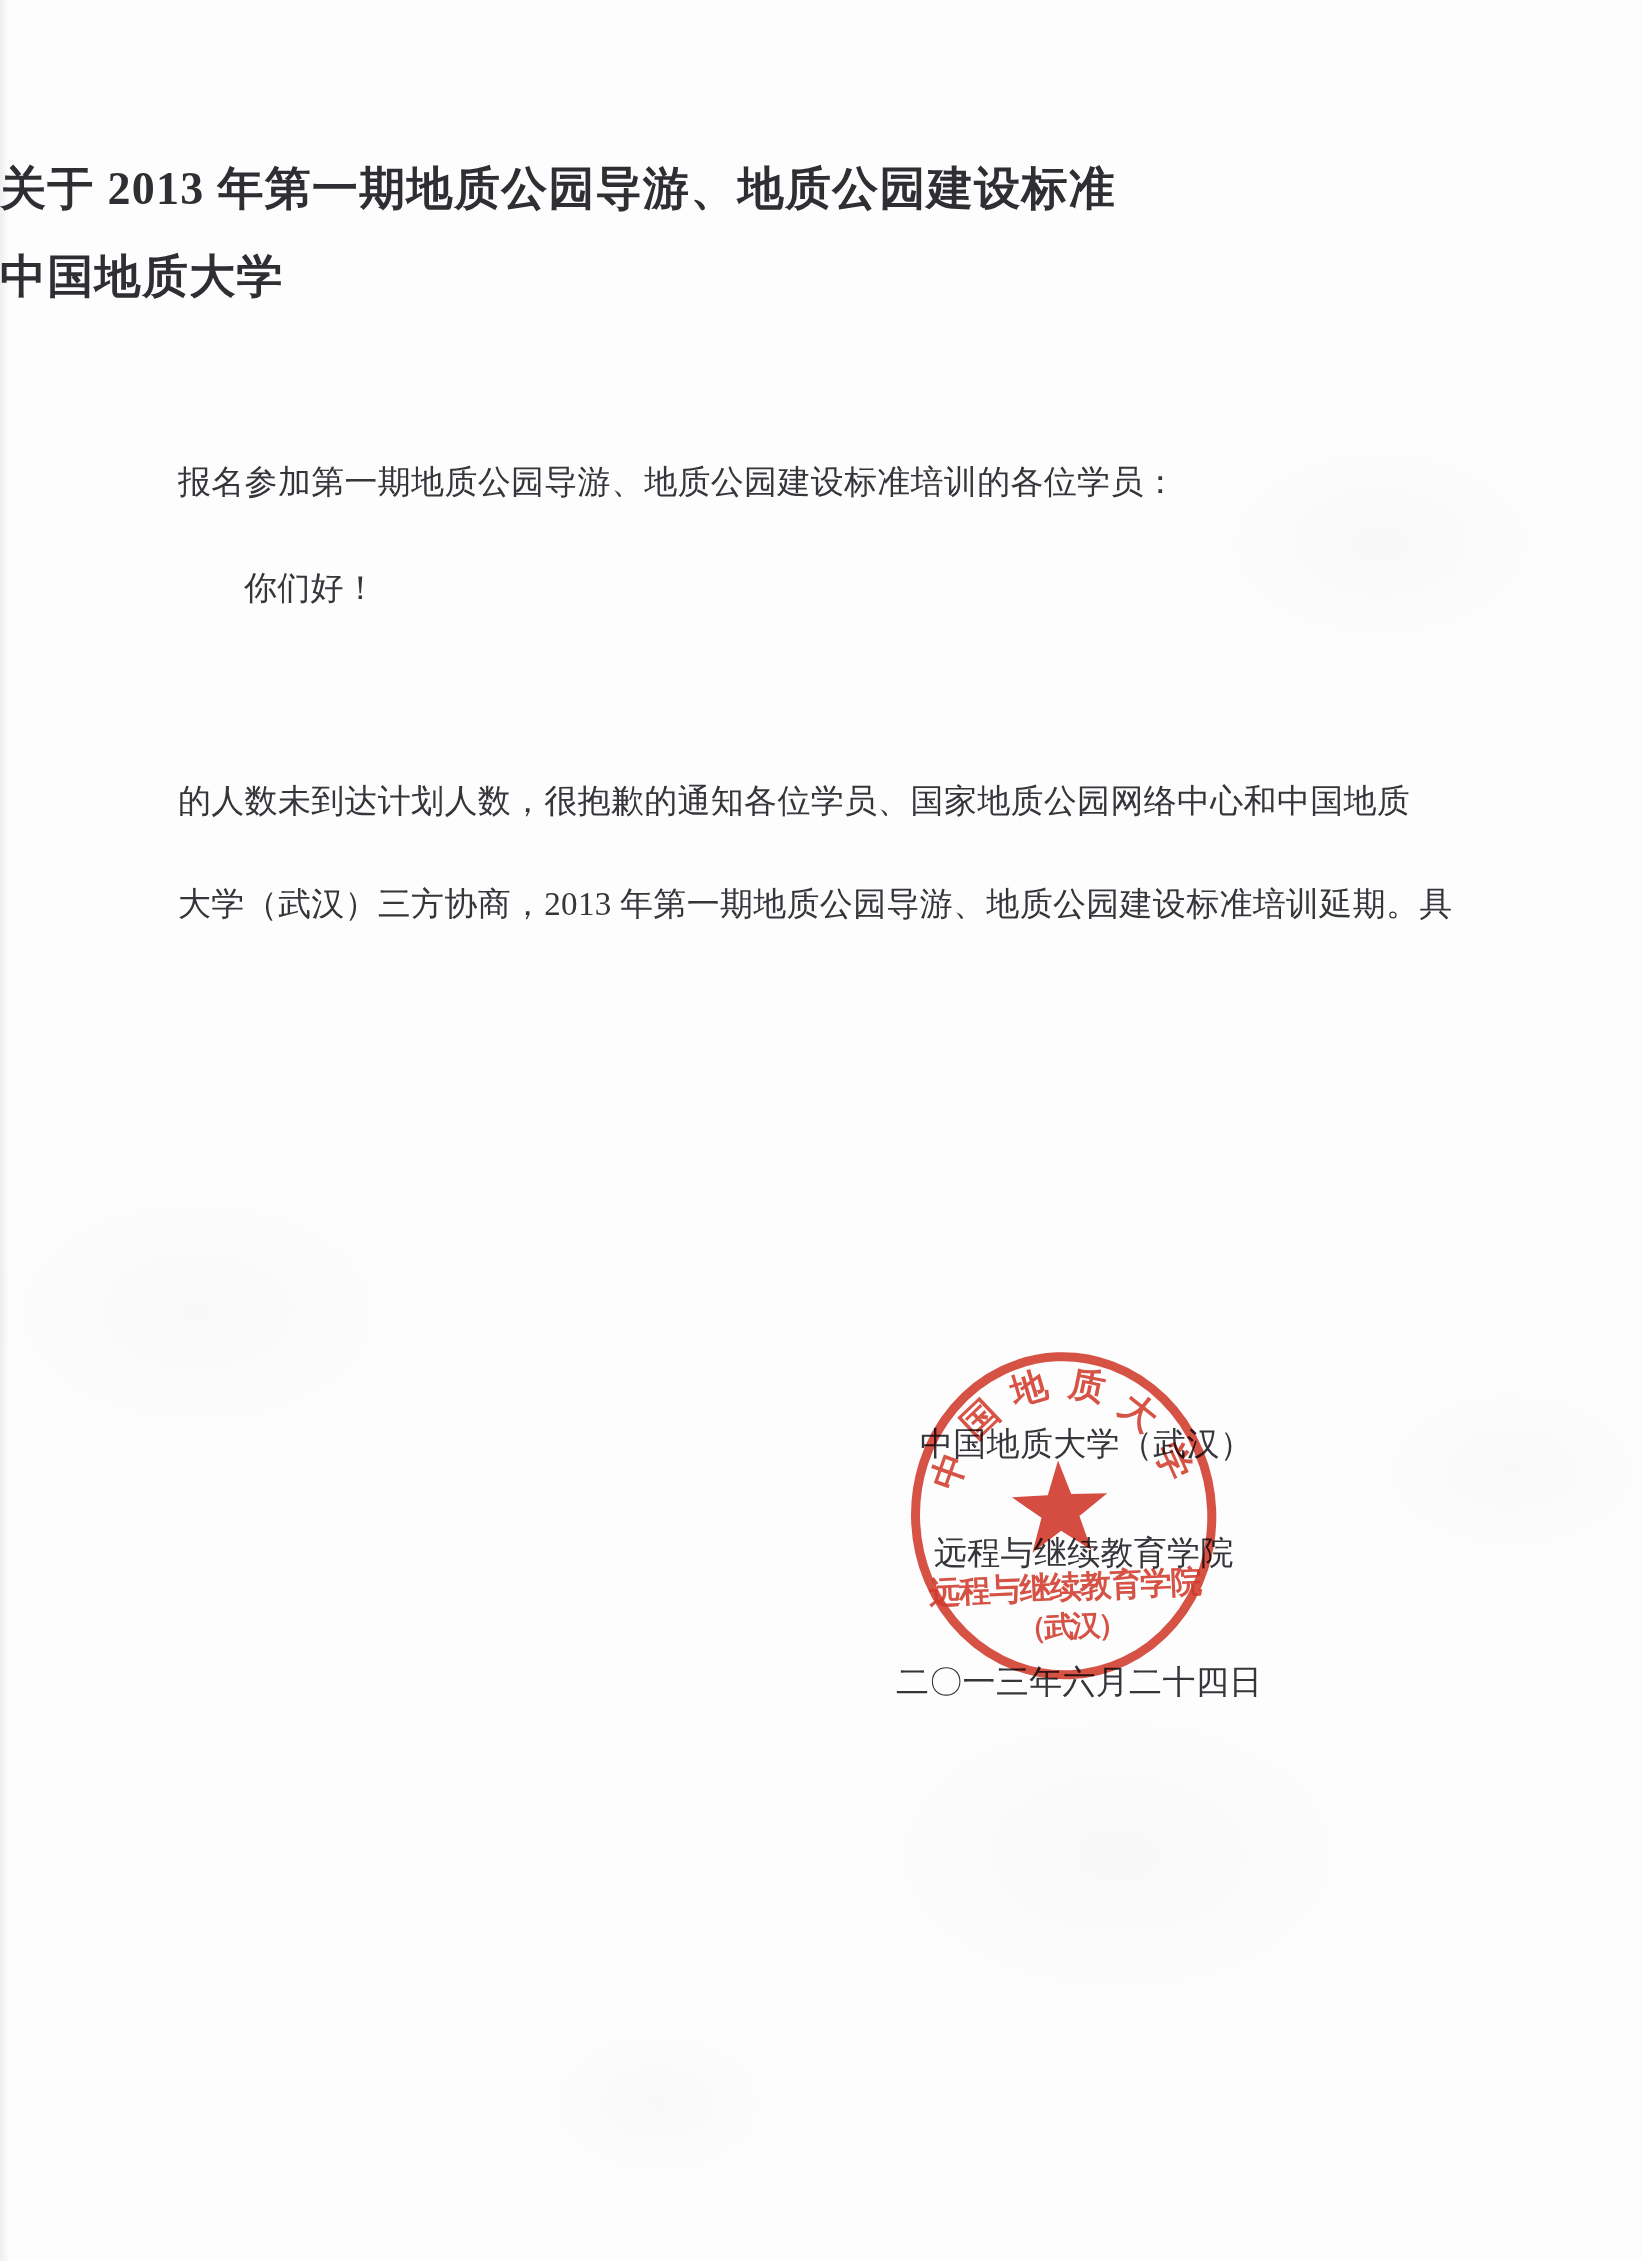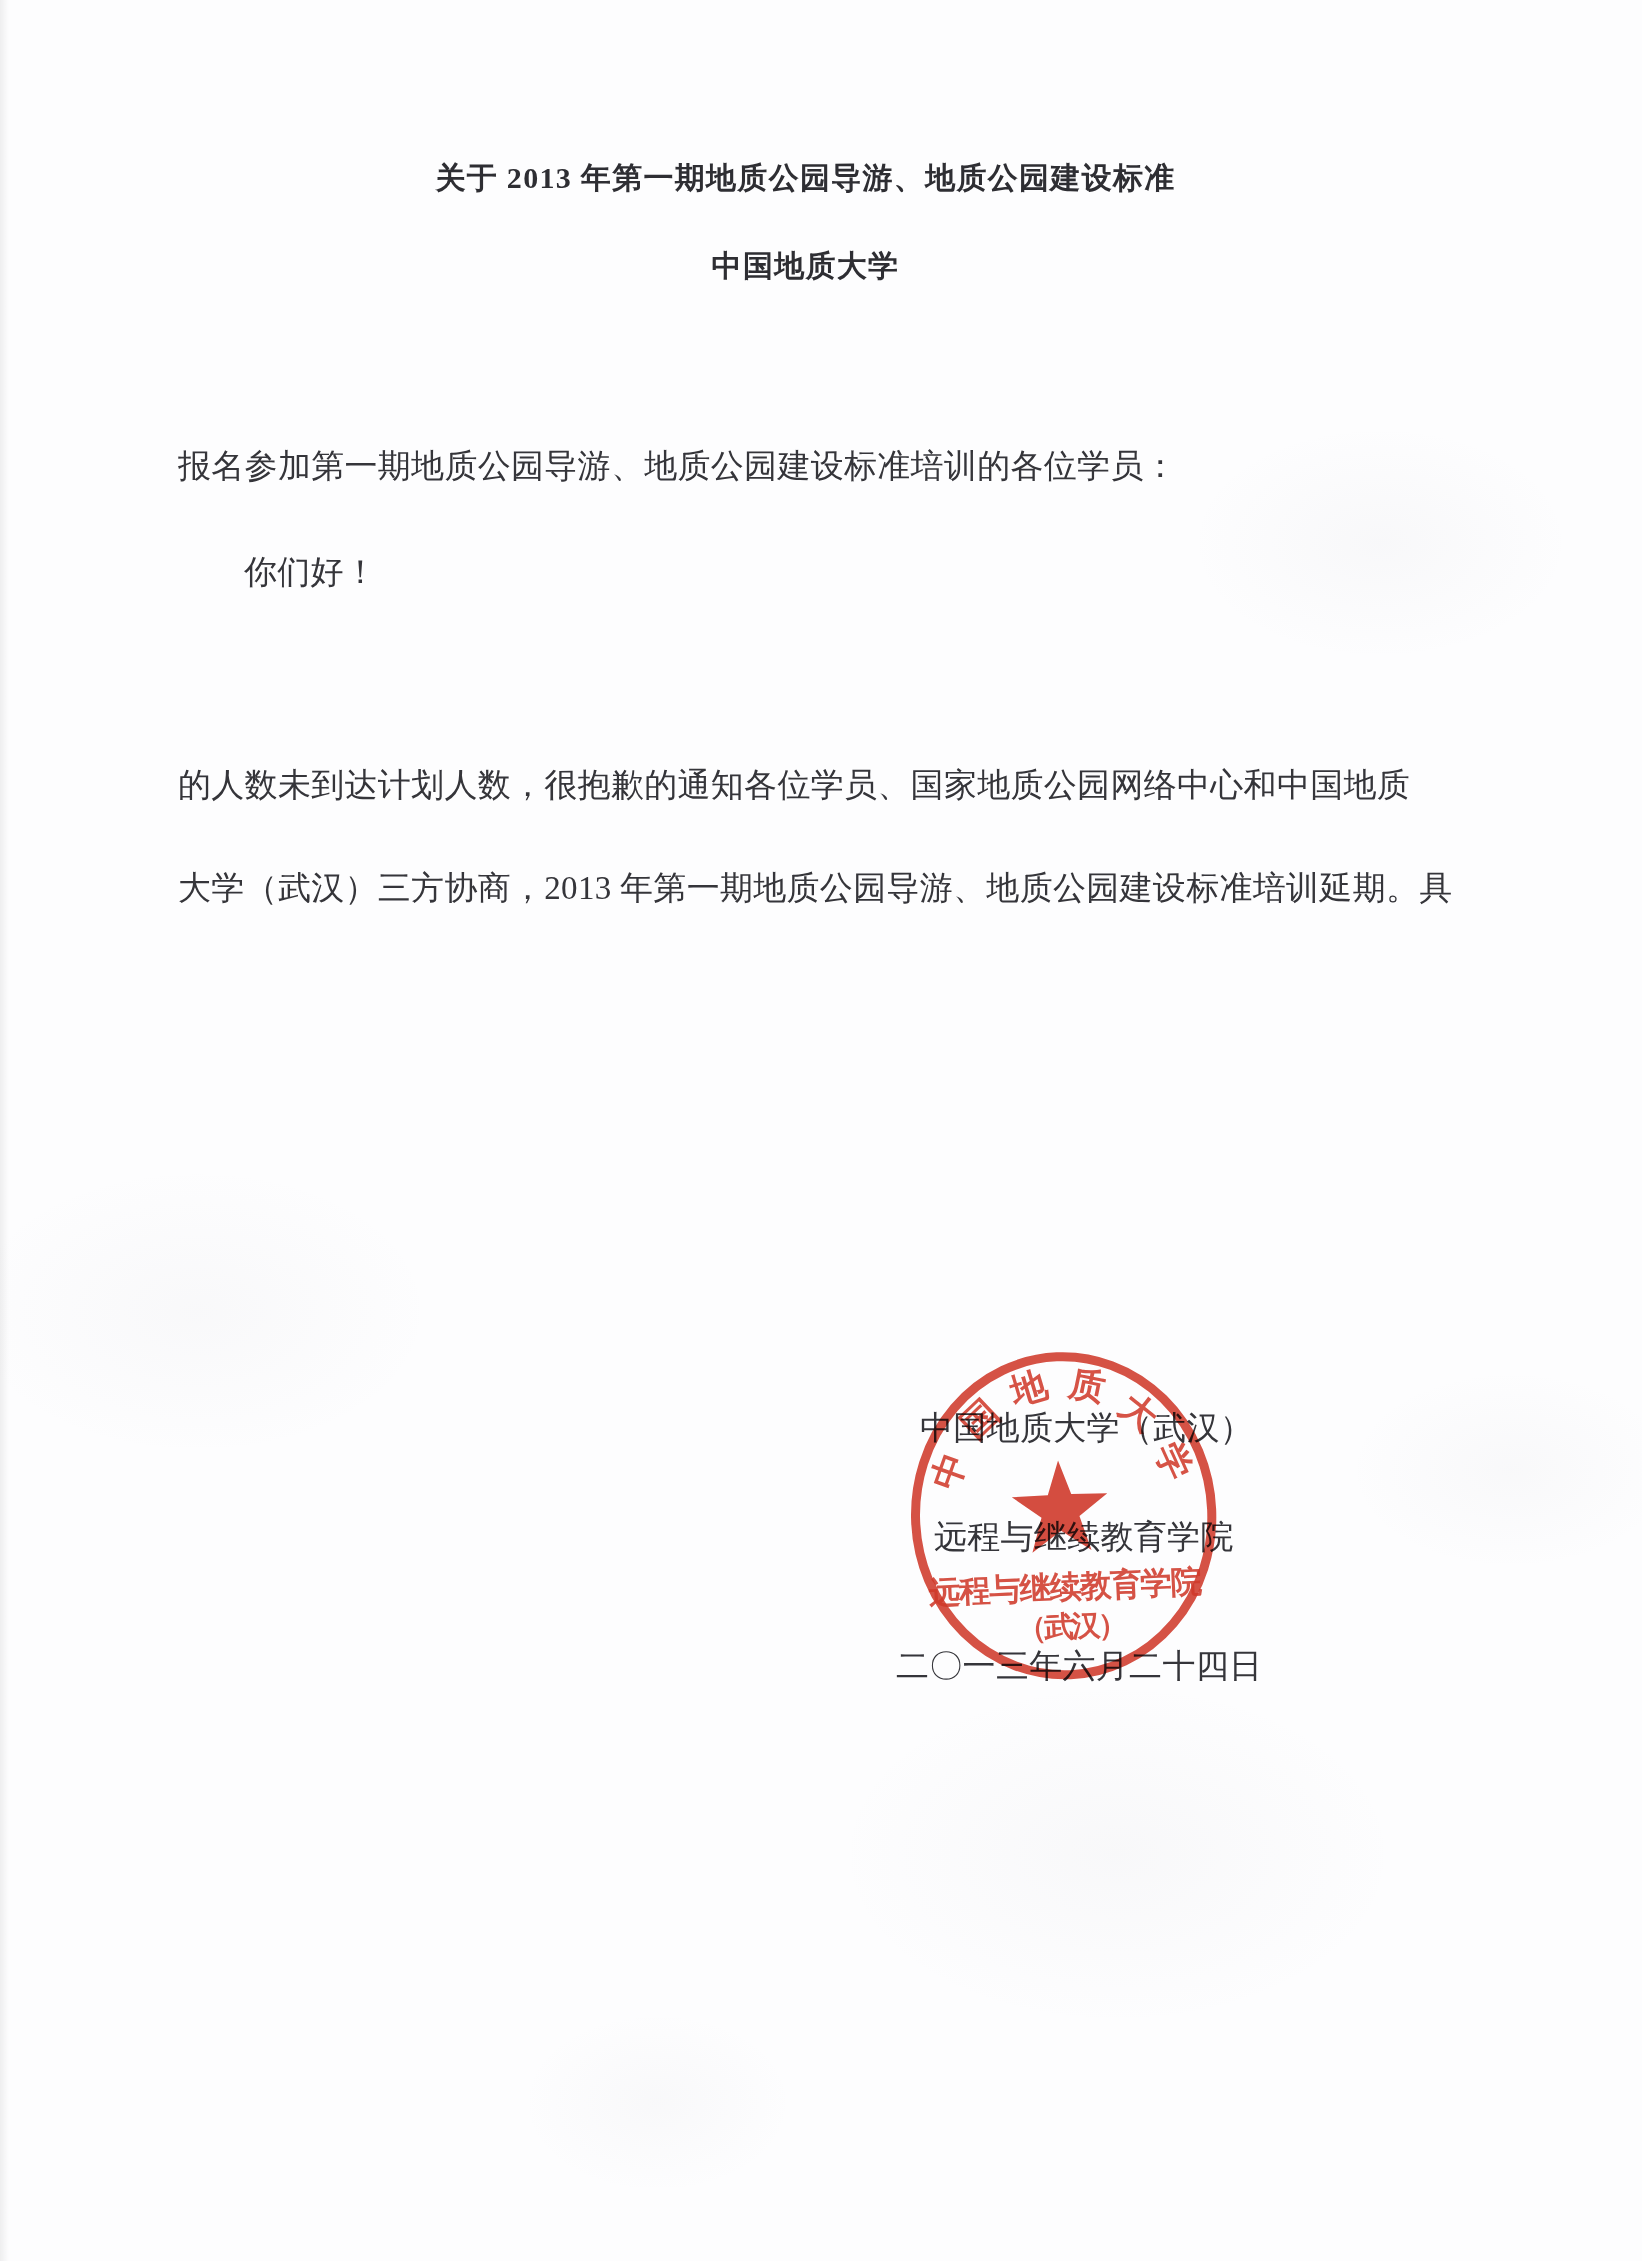--- a/index.html
+++ b/index.html
@@ -27,26 +27,26 @@
       radial-gradient(ellipse 232px 142px at 92% 65%, rgba(140,140,152,.04), transparent 70%),
       linear-gradient(to right, rgba(0,0,0,.06), rgba(0,0,0,0) 9px);
   }
   .line{
     position:absolute;
     white-space:pre;
     font-size:33px;
     line-height:1.15;
     color:var(--ink);
     letter-spacing:0.3px;
+    margin-top:16px;
   }
   .title{
     position:absolute;
     left:0;width:1611px;
-    text-align:center;
-    font-size:30px;
+    font-size:46px;
     font-weight:bold;
     color:#2e2e33;
     letter-spacing:1.3px;
     white-space:pre;
   }
   #title-line1{top:158px;}
   #title-line2{top:246px;}
   #salutation{top:448px;left:178px;}
   #greeting{top:554px;left:244px;text-align:center;}
   #para-line1{top:664px;left:243px;}

